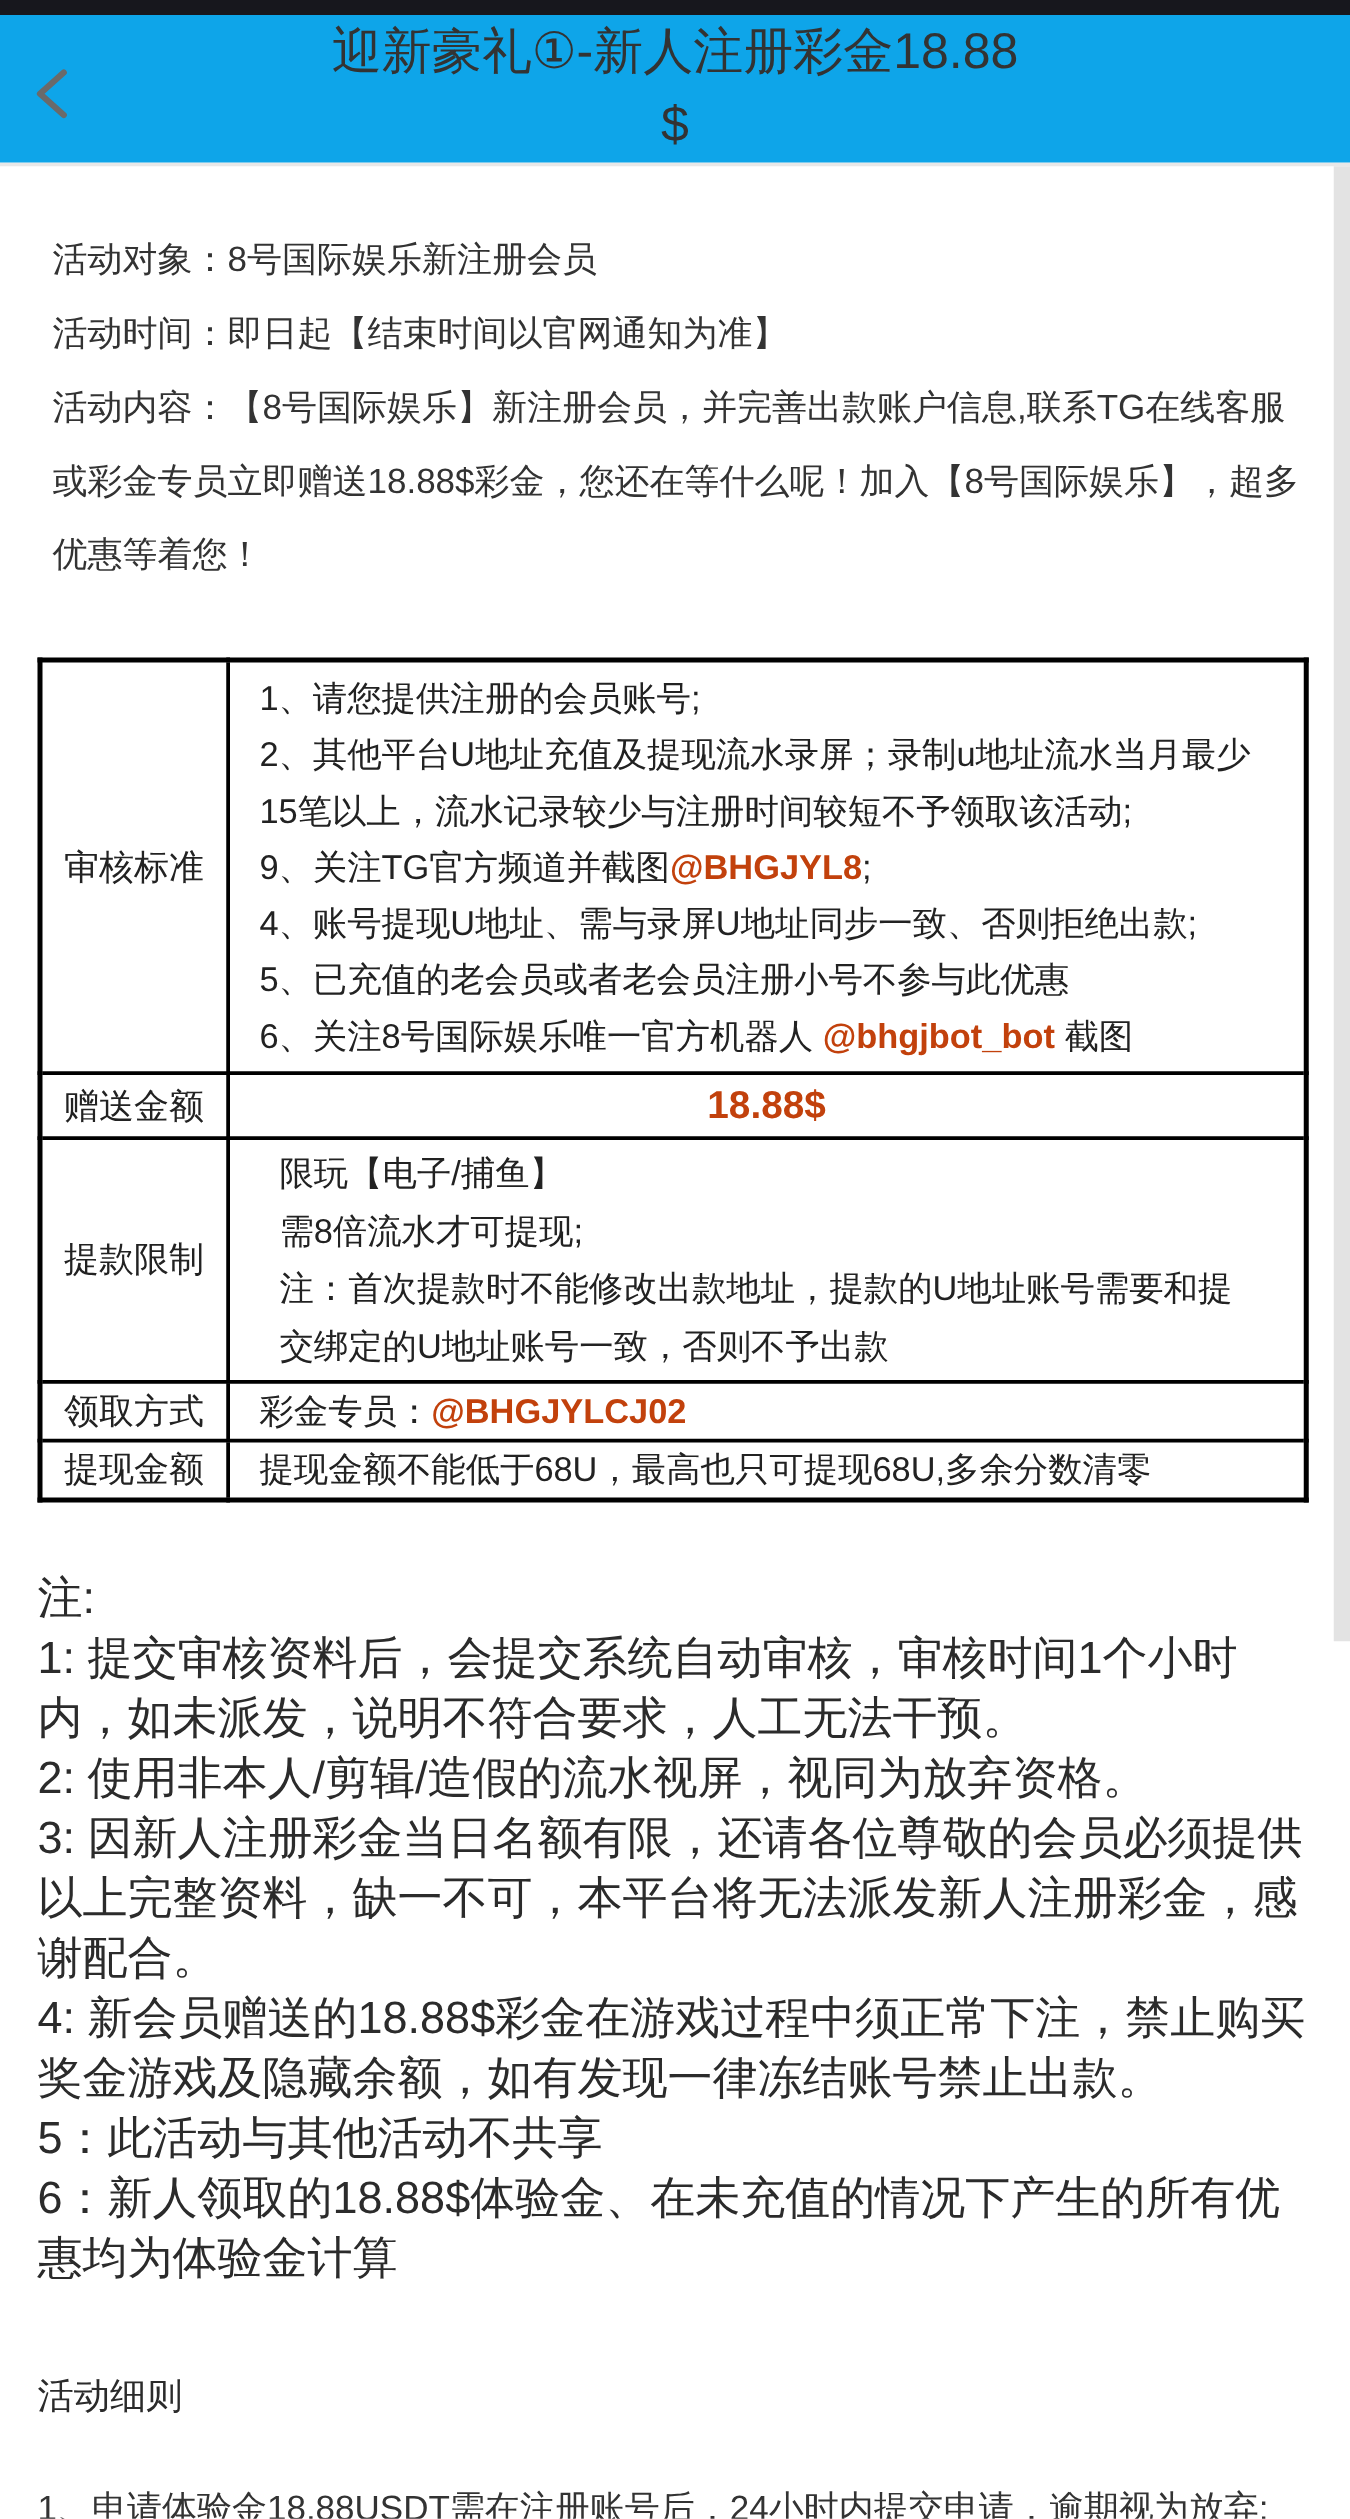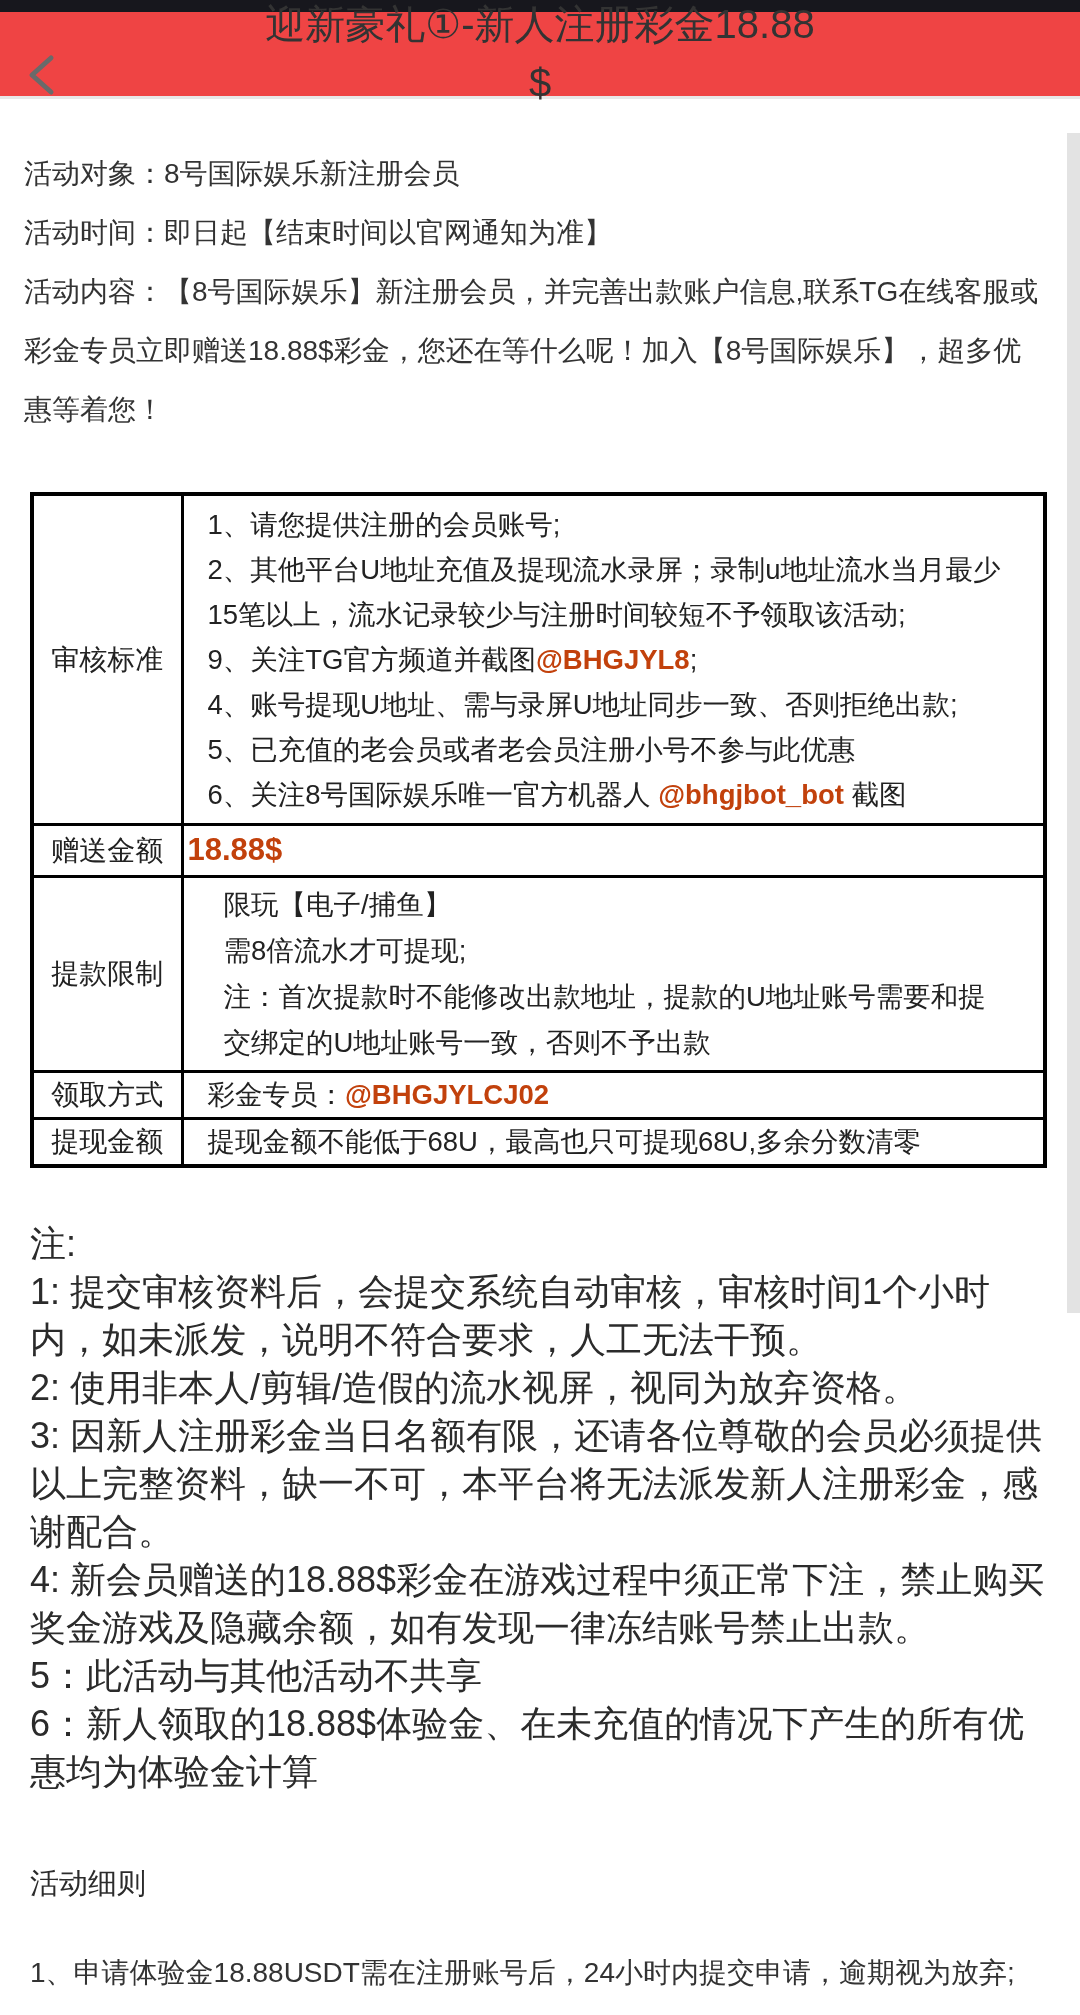--- a/index.html
+++ b/index.html
@@ -5,34 +5,34 @@
   * { box-sizing: border-box; margin: 0; padding: 0; }
   html,body { width:1080px; }
   body {
     width: 1080px; height: 2015px;
     position: relative; overflow: hidden;
     background: #ffffff;
     font-family: "Liberation Sans", "DejaVu Sans", sans-serif;
     color: #333333;
   }
   .status-bar { height: 12px; background: #17171d; width: 100%; }
-  .app-header { position: relative; height: 84px; display: flex; align-items: center; justify-content: center; background:#ef4444; }
+  .app-header { position: relative; height: 118px; display: flex; align-items: center; justify-content: center; background:#0ea5e9; }
   .back-btn { position: absolute; left: 26px; top: 38px; width: 40px; height: 52px; display:flex; align-items:center; background: transparent; border: none; cursor: pointer; }
   .page-title { font-size: 40px; line-height: 59px; font-weight: 400; color: #333333; text-align: center; }
   .header-divider { height: 3px; background: #e8e8e8; width: 100%; }
   .scrollbar-thumb { position: absolute; top: 133px; right: 0; width: 13px; height: 1180px; background: #e3e3e3; }
 
-  .intro { margin: 45px 34px 0 24px; font-size: 28px; line-height: 59px; color: #333333; }
+  .intro { margin: 45px 34px 0 42px; font-size: 28px; line-height: 59px; color: #333333; }
 
   .promo-table { margin: 53px 33px 0 30px; width: 1017px; border-collapse: collapse; color: #222222; }
   .promo-table, .promo-table td { border: 3px solid #000000; }
   .promo-table { border-width: 4px; }
   .label-cell { width: 150px; text-align: center; vertical-align: middle; font-size: 28px; padding: 0 8px; }
   .content-cell { padding: 6px 24px; font-size: 27.5px; line-height: 45px; text-align: left; vertical-align: middle; }
-  .content-cell.center { }
+  .content-cell.center { text-align: center; }
   .content-cell .cell-line { display: block; }
   .row-amount .content-cell { padding: 4px; line-height: 40px; }
   .row-amount .big-amount { font-size: 31px; }
   .row-limit .content-cell { line-height: 46px; padding: 4px 40px; }
   .row-single .content-cell { line-height: 36px; padding: 4px 24px; }
   .red { color: #c2410c; }
   .bold { font-weight: 700; }
 
   .notes { margin: 52px 30px 0 30px; font-size: 36px; line-height: 48px; color: #2b2b2b; }
   .notes .note-line { display: block; }

